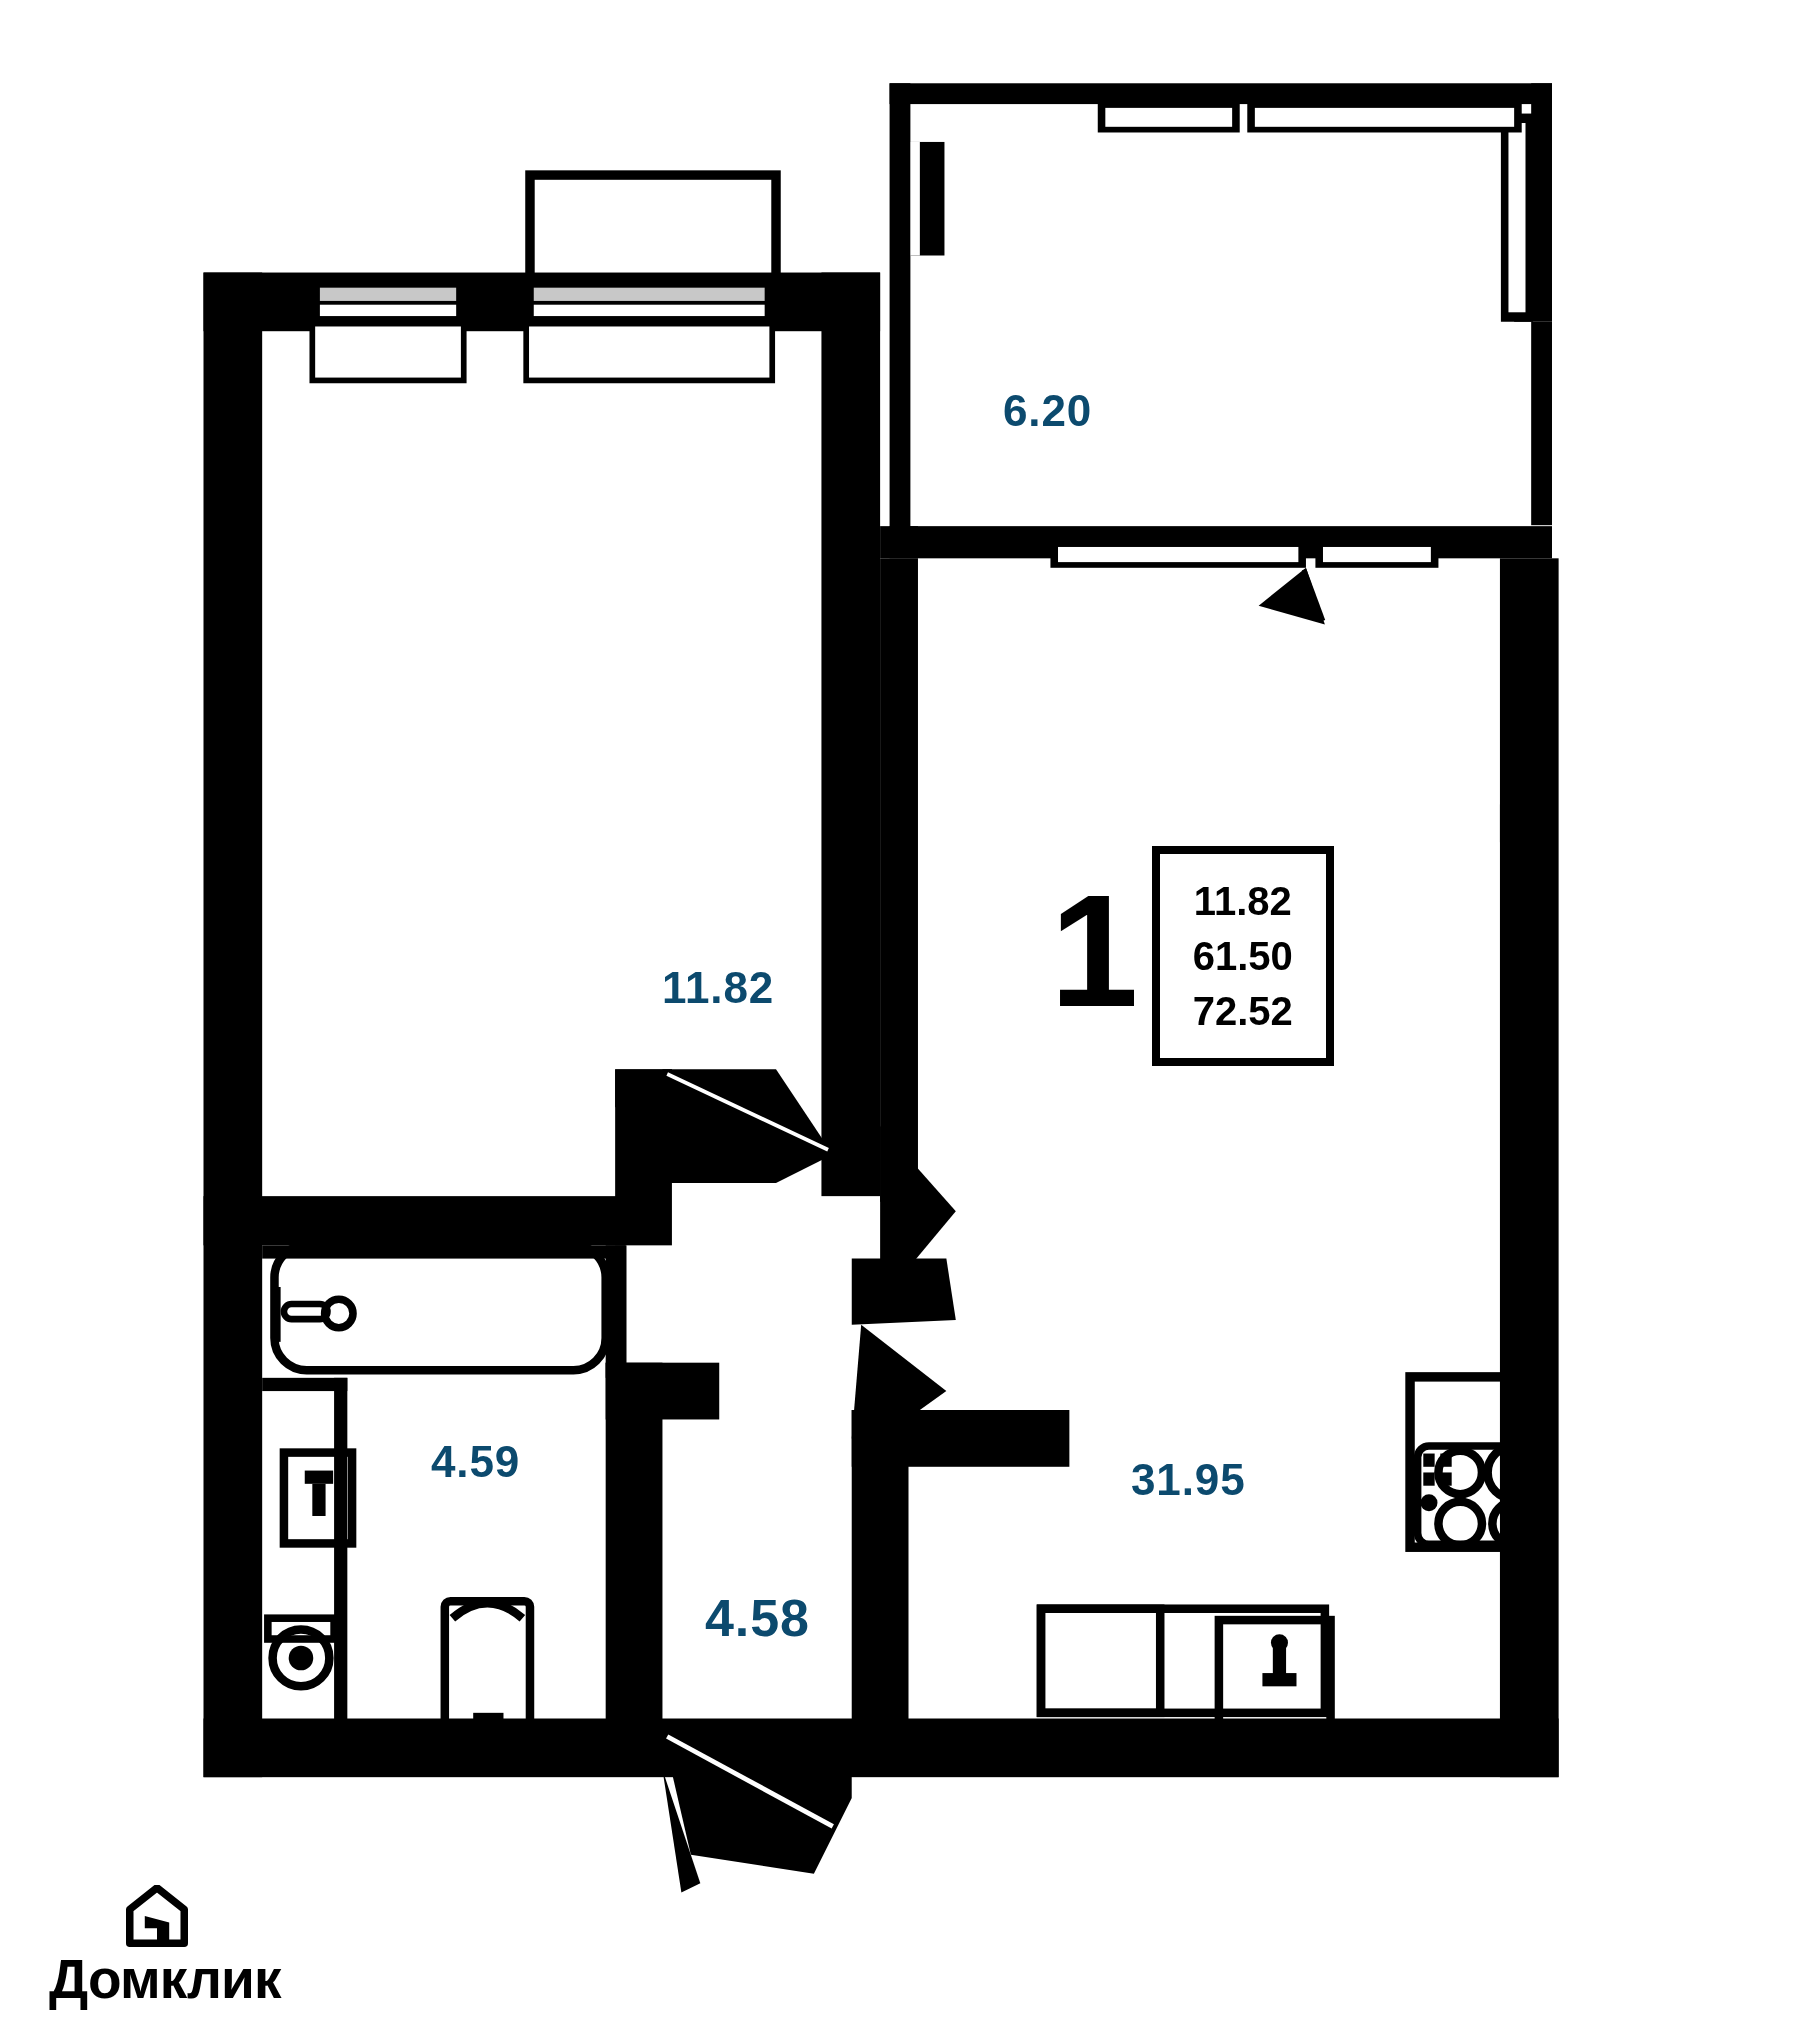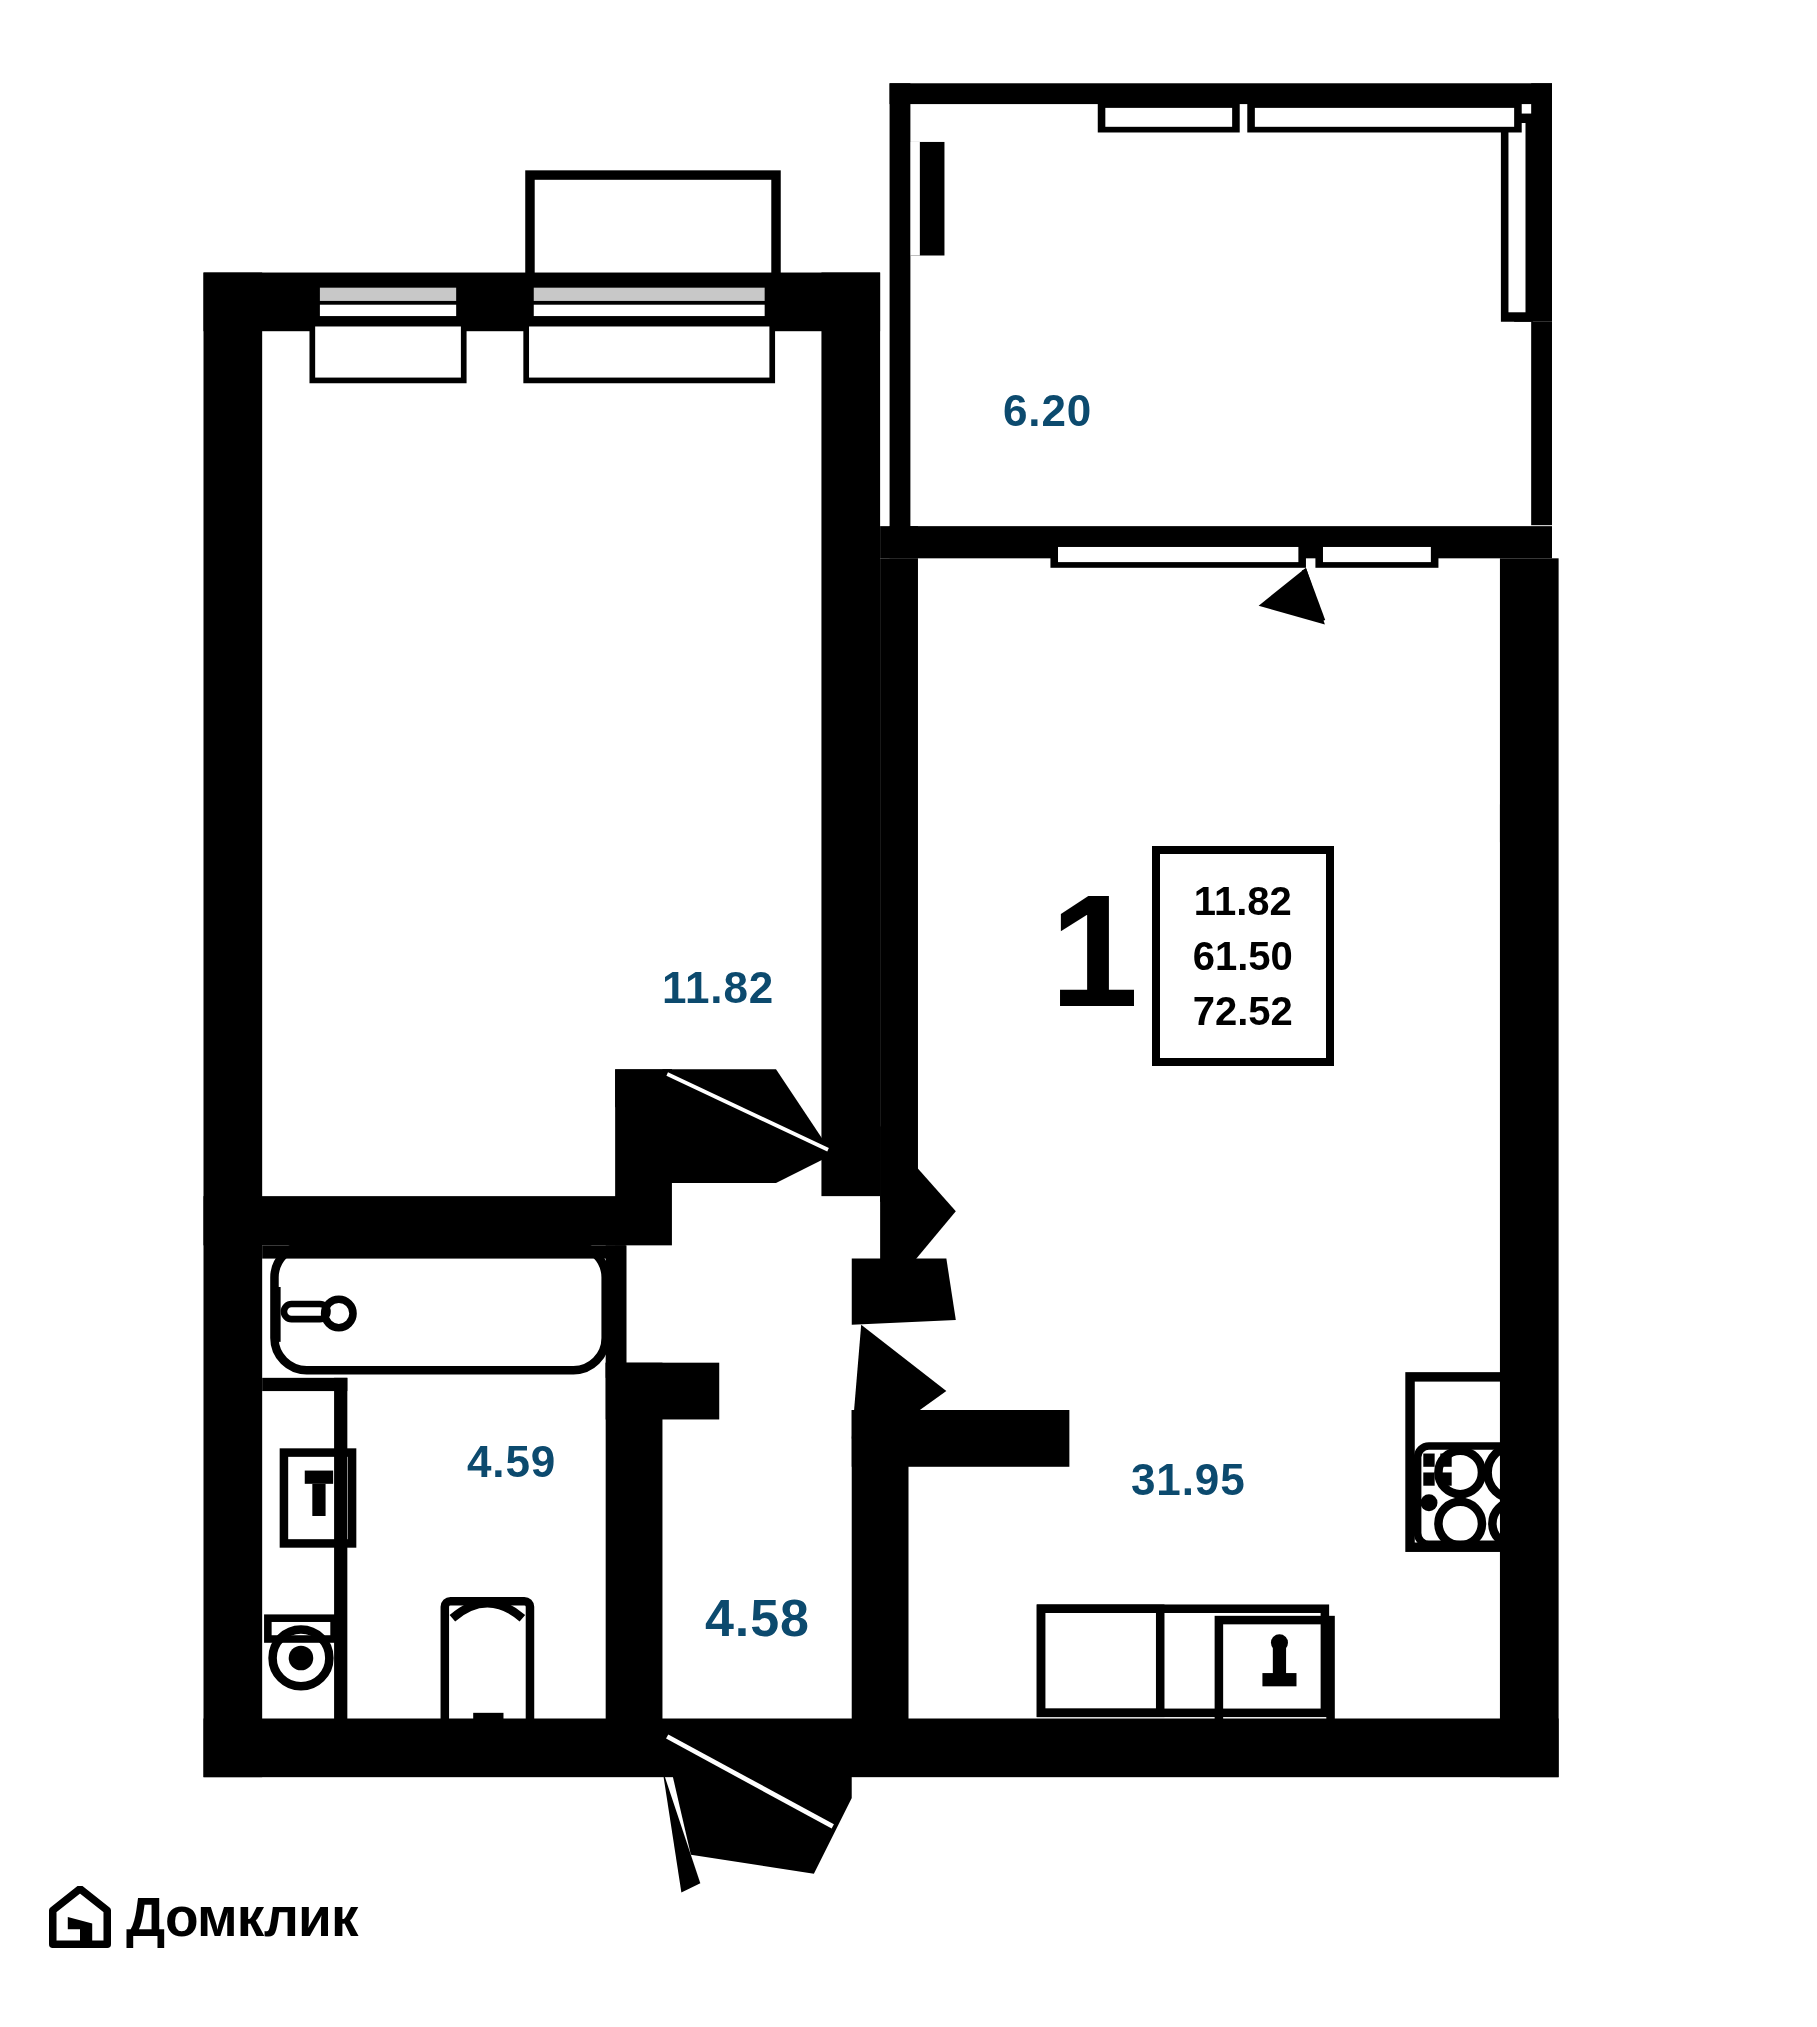--- a/index.html
+++ b/index.html
@@ -27,21 +27,21 @@
     position: absolute;
     font-family: "Liberation Sans", sans-serif;
     font-weight: bold;
     color: #0c4a6e;
     white-space: nowrap;
     letter-spacing: 0.9px;
   }
   #label-living    { left: 662px;  top: 963px; font-size: 44px; }
   #label-balcony   { left: 1003px; top: 386px;  font-size: 44px; }
   #label-kitchen   { left: 1131px; top: 1455px; font-size: 44px; }
-  #label-bath      { left: 431px;  top: 1437px; font-size: 44px; margin-left: 36px; }
+  #label-bath      { left: 431px;  top: 1437px; font-size: 44px; }
   #label-hall      { left: 705px;  top: 1588px; font-size: 52px; }
 
   #badge {
     position: absolute;
     left: 1050px;
     top: 833px;
     width: 284px;
     height: 246px;
     display: flex;
     flex-direction: row;
@@ -74,21 +74,21 @@
     line-height: 55px;
     color: #000;
     letter-spacing: 0px;
   }
 
   #logo {
     position: absolute;
     left: 49px;
     top: 1885px;
     display: flex;
-    flex-direction: row;
+    flex-direction: column;
     align-items: center;
   }
   #logo-mark { width: 62px; height: 62px; margin-right: 15px; }
   #logo-text {
     font-family: "Liberation Sans", sans-serif;
     font-weight: bold;
     font-size: 55px;
     color: #000;
     letter-spacing: -0.9px;
   }

